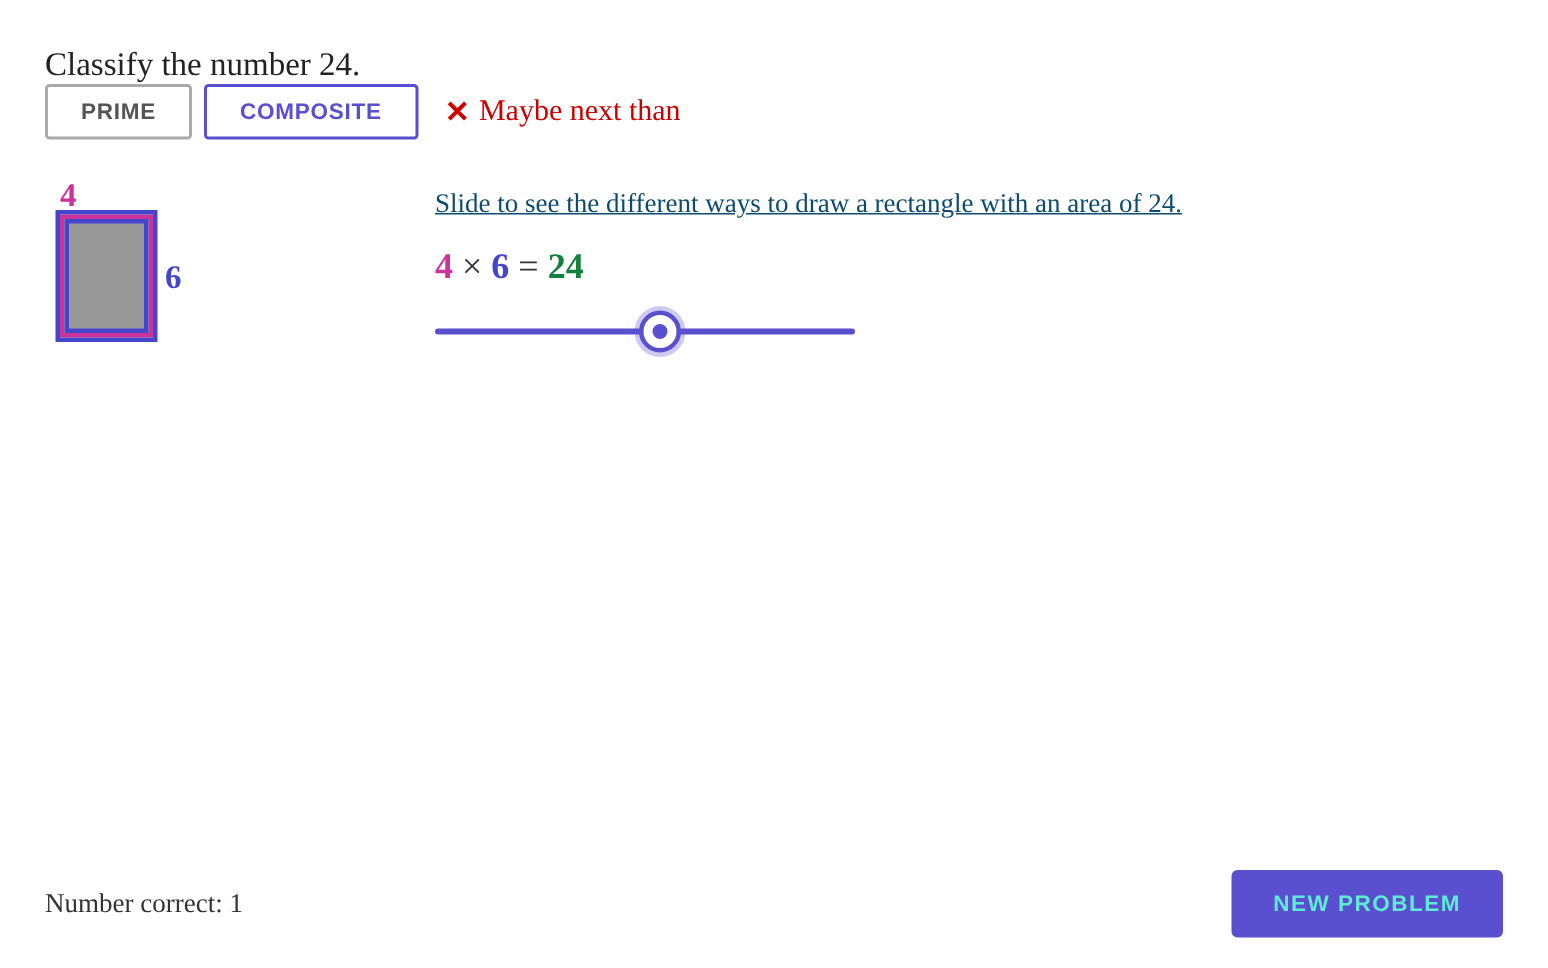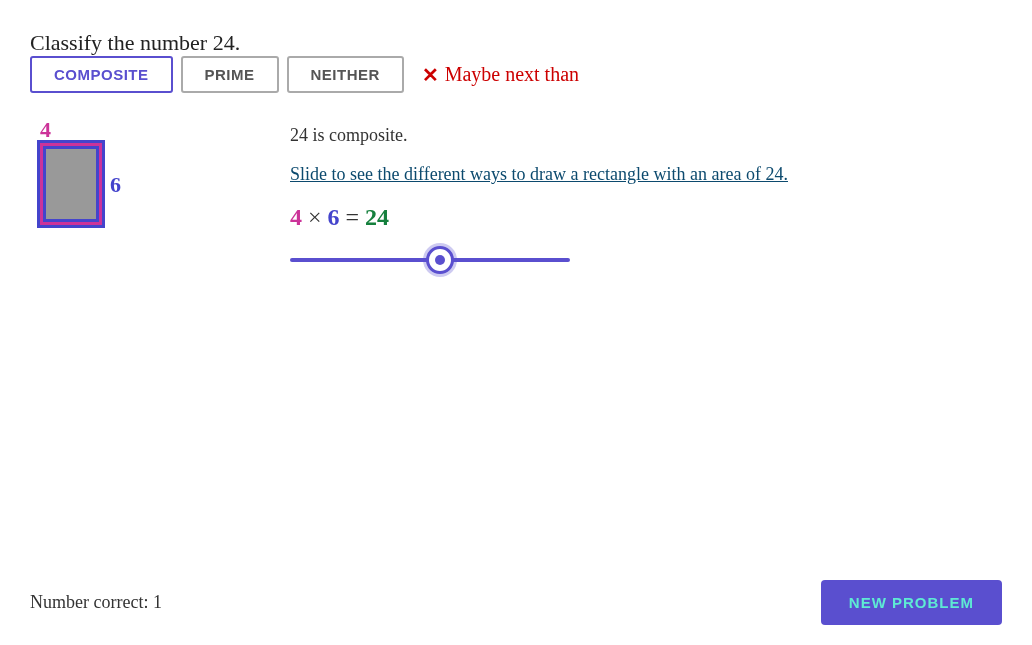--- a/index.html
+++ b/index.html
@@ -233,41 +233,39 @@
     }
   </style>
 </head>
 <body>
 
 <div class="main-container">
 
   <div class="question-text">Classify the number 24.</div>
 
   <div class="button-row">
+    <button class="classify-btn">PRIME</button>
     <button class="classify-btn active">COMPOSITE</button>
-    <button class="classify-btn">PRIME</button>
-    <button class="classify-btn">NEITHER</button>
     <div class="maybe-next-time">
       <span class="x-icon">✕</span>
       <span>Maybe next than</span>
     </div>
   </div>
 
   <div class="content-area">
 
     <div class="left-panel">
       <span class="rect-label-top">4</span>
       <div class="rectangle-visual">
         <div class="rectangle-visual-inner"></div>
       </div>
       <span class="rect-label-right">6</span>
     </div>
 
     <div class="right-panel">
-      <div class="solution-text">24 is composite.</div>
       <div class="slide-text">Slide to see the different ways to draw a rectangle with an area of 24.</div>
 
       <div class="equation-row">
         <span class="eq-factor1">4</span>
         <span class="eq-op">×</span>
         <span class="eq-factor2">6</span>
         <span class="eq-equals">=</span>
         <span class="eq-product">24</span>
       </div>
 

